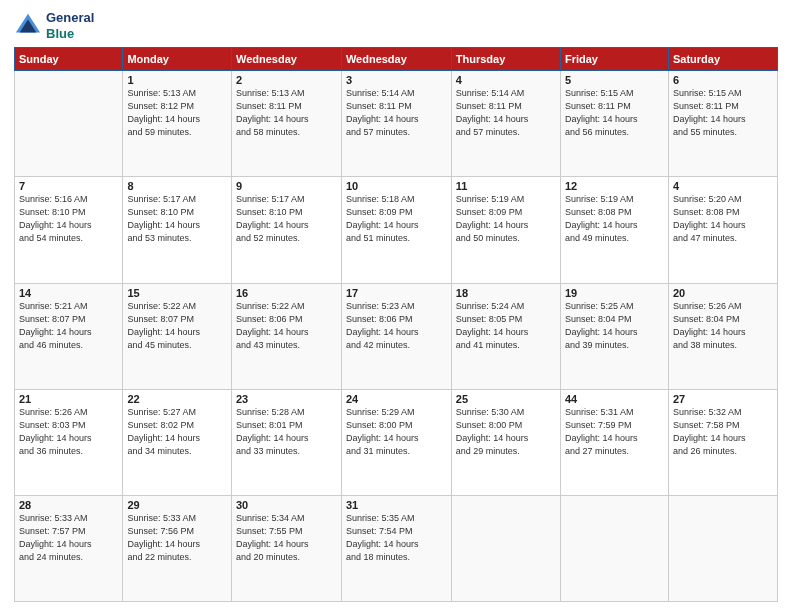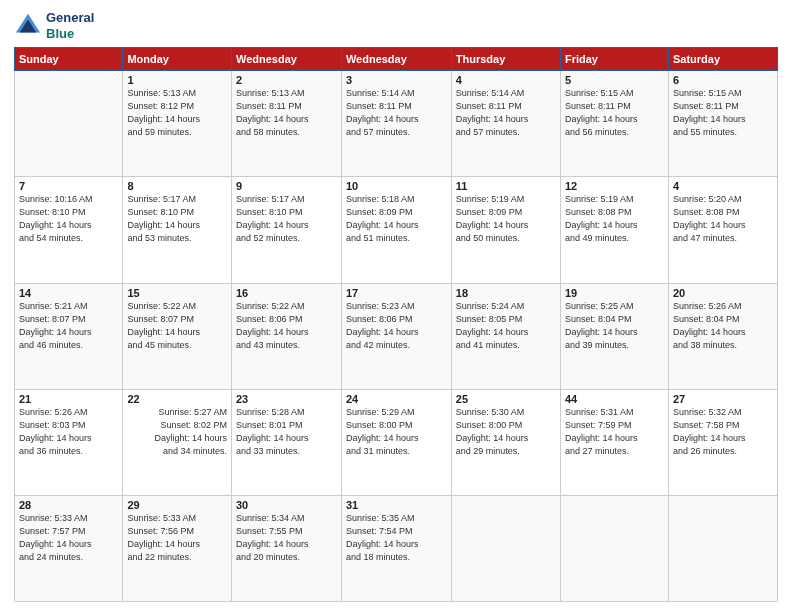--- a/index.html
+++ b/index.html
@@ -172,21 +172,21 @@
             <span class="day-num">6</span>
             <div class="day-info" style="white-space: pre-line;">Sunrise: 5:15 AM
 Sunset: 8:11 PM
 Daylight: 14 hours
 and 55 minutes.</div>
           </td>
         </tr>
         <tr>
           <td>
             <span class="day-num">7</span>
-            <div class="day-info" style="white-space: pre-line;">Sunrise: 10:16 AM
+            <div class="day-info" style="white-space: pre-line;">Sunrise: 5:16 AM
 Sunset: 8:10 PM
 Daylight: 14 hours
 and 54 minutes.</div>
           </td>
           <td>
             <span class="day-num">8</span>
             <div class="day-info" style="white-space: pre-line;">Sunrise: 5:17 AM
 Sunset: 8:10 PM
 Daylight: 14 hours
 and 53 minutes.</div>
@@ -281,21 +281,21 @@
         <tr>
           <td>
             <span class="day-num">21</span>
             <div class="day-info" style="white-space: pre-line;">Sunrise: 5:26 AM
 Sunset: 8:03 PM
 Daylight: 14 hours
 and 36 minutes.</div>
           </td>
           <td>
             <span class="day-num">22</span>
-            <div class="day-info" style="white-space: pre-line; text-align: right;">Sunrise: 5:27 AM
+            <div class="day-info" style="white-space: pre-line;">Sunrise: 5:27 AM
 Sunset: 8:02 PM
 Daylight: 14 hours
 and 34 minutes.</div>
           </td>
           <td>
             <span class="day-num">23</span>
             <div class="day-info" style="white-space: pre-line;">Sunrise: 5:28 AM
 Sunset: 8:01 PM
 Daylight: 14 hours
 and 33 minutes.</div>

